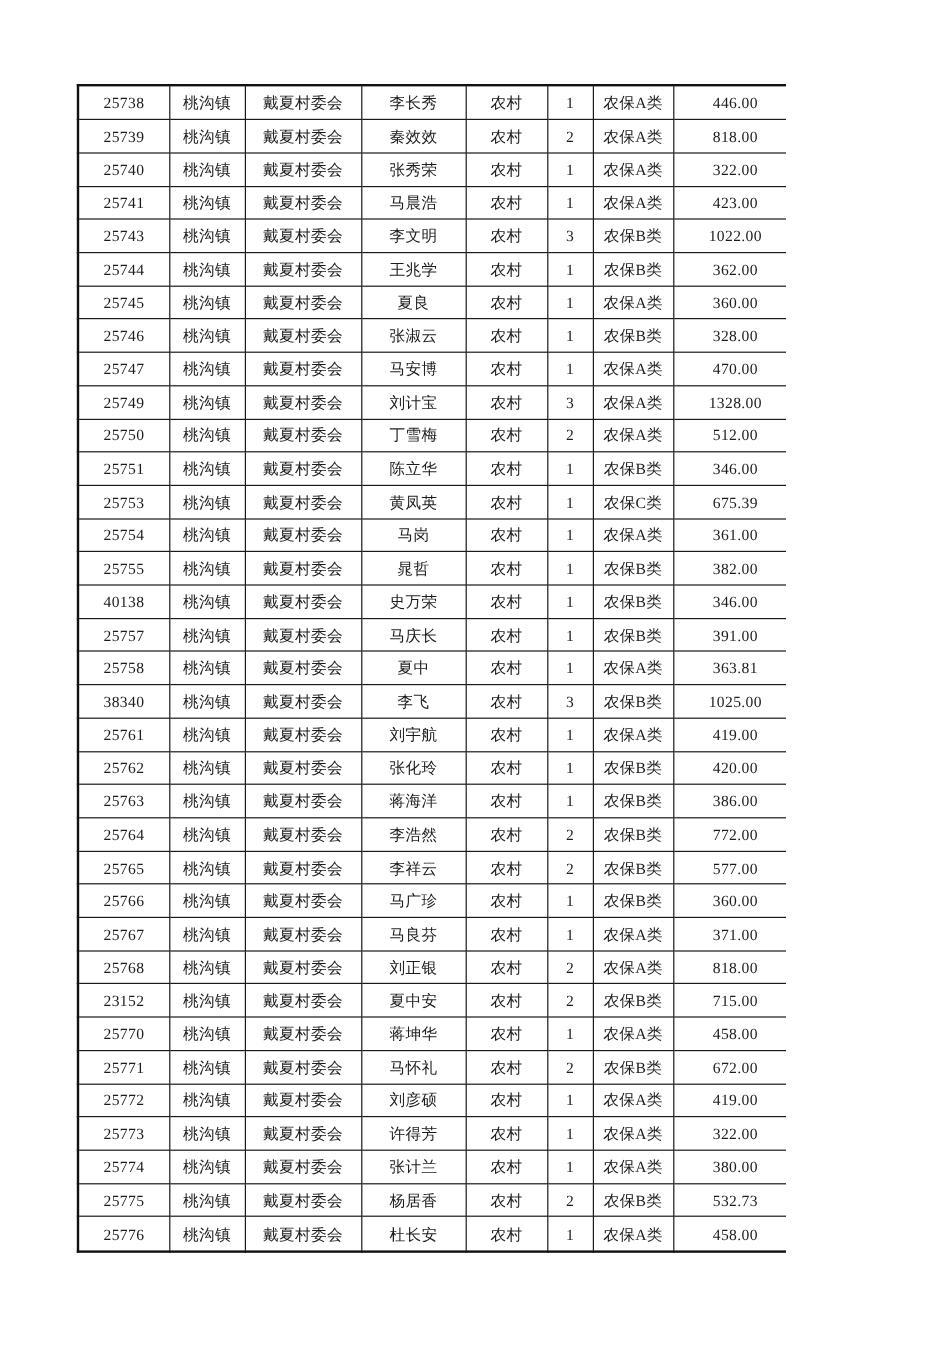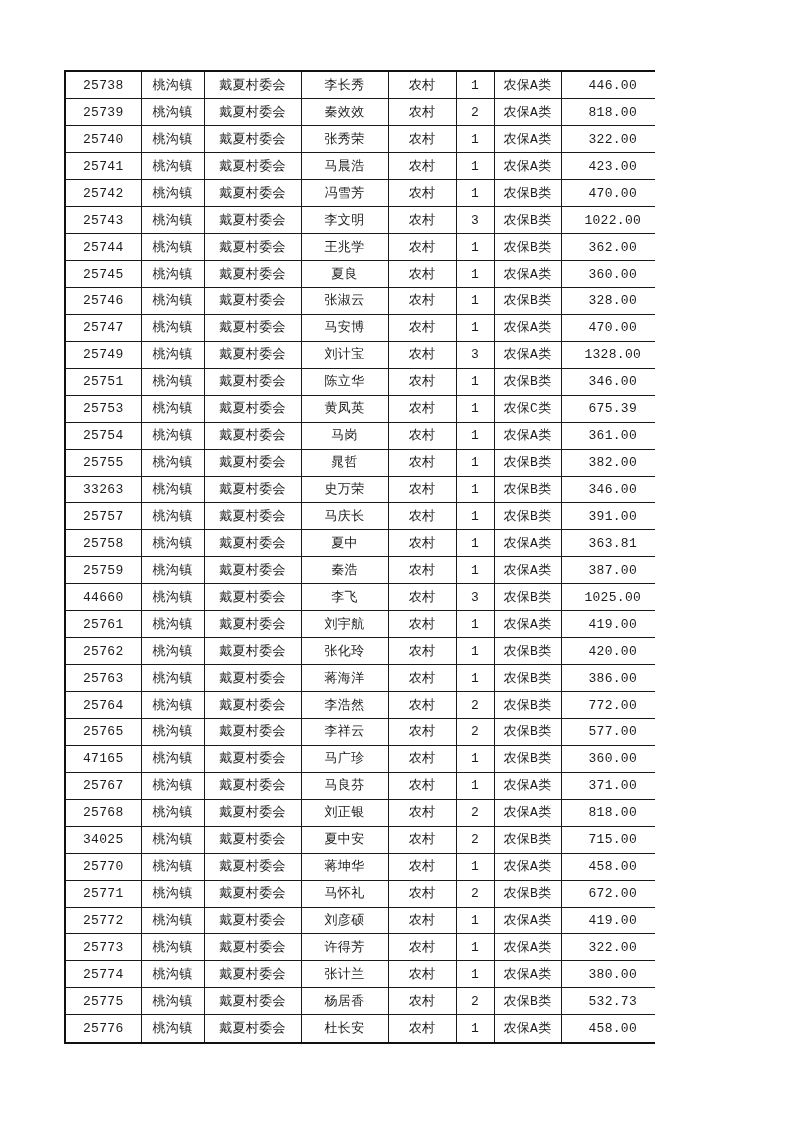--- a/index.html
+++ b/index.html
@@ -5,21 +5,21 @@
   html, body {
     margin: 0;
     padding: 0;
     background: #ffffff;
   }
   .page {
     position: relative;
     width: 655px;
     height: 1122px;
     background: #ffffff;
-    font-family: Liberation Mono, monospace;
+    font-family: Liberation Serif, serif;
     color: #1c1c1c;
     overflow: hidden;
   }
   table.grid {
     position: absolute;
     left: 64px;
     top: 70px;
     width: 600px;
     height: 974px;
     border-collapse: collapse;
@@ -91,88 +91,88 @@
           <td class="num">25741</td>
           <td>桃沟镇</td>
           <td>戴夏村委会</td>
           <td>马晨浩</td>
           <td>农村</td>
           <td class="num">1</td>
           <td>农保A类</td>
           <td class="num">423.00</td>
         </tr>
         <tr>
-          <td class="num">25742</td>
-          <td>桃沟镇</td>
-          <td>戴夏村委会</td>
-          <td>冯雪芳</td>
-          <td>农村</td>
-          <td class="num">1</td>
-          <td>农保B类</td>
+          <td class="num">25743</td>
+          <td>桃沟镇</td>
+          <td>戴夏村委会</td>
+          <td>李文明</td>
+          <td>农村</td>
+          <td class="num">3</td>
+          <td>农保B类</td>
+          <td class="num">1022.00</td>
+        </tr>
+        <tr>
+          <td class="num">25744</td>
+          <td>桃沟镇</td>
+          <td>戴夏村委会</td>
+          <td>王兆学</td>
+          <td>农村</td>
+          <td class="num">1</td>
+          <td>农保B类</td>
+          <td class="num">362.00</td>
+        </tr>
+        <tr>
+          <td class="num">25745</td>
+          <td>桃沟镇</td>
+          <td>戴夏村委会</td>
+          <td>夏良</td>
+          <td>农村</td>
+          <td class="num">1</td>
+          <td>农保A类</td>
+          <td class="num">360.00</td>
+        </tr>
+        <tr>
+          <td class="num">25746</td>
+          <td>桃沟镇</td>
+          <td>戴夏村委会</td>
+          <td>张淑云</td>
+          <td>农村</td>
+          <td class="num">1</td>
+          <td>农保B类</td>
+          <td class="num">328.00</td>
+        </tr>
+        <tr>
+          <td class="num">25747</td>
+          <td>桃沟镇</td>
+          <td>戴夏村委会</td>
+          <td>马安博</td>
+          <td>农村</td>
+          <td class="num">1</td>
+          <td>农保A类</td>
           <td class="num">470.00</td>
         </tr>
         <tr>
-          <td class="num">25743</td>
-          <td>桃沟镇</td>
-          <td>戴夏村委会</td>
-          <td>李文明</td>
+          <td class="num">25749</td>
+          <td>桃沟镇</td>
+          <td>戴夏村委会</td>
+          <td>刘计宝</td>
           <td>农村</td>
           <td class="num">3</td>
-          <td>农保B类</td>
-          <td class="num">1022.00</td>
-        </tr>
-        <tr>
-          <td class="num">25744</td>
-          <td>桃沟镇</td>
-          <td>戴夏村委会</td>
-          <td>王兆学</td>
-          <td>农村</td>
-          <td class="num">1</td>
-          <td>农保B类</td>
-          <td class="num">362.00</td>
-        </tr>
-        <tr>
-          <td class="num">25745</td>
-          <td>桃沟镇</td>
-          <td>戴夏村委会</td>
-          <td>夏良</td>
-          <td>农村</td>
-          <td class="num">1</td>
-          <td>农保A类</td>
-          <td class="num">360.00</td>
-        </tr>
-        <tr>
-          <td class="num">25746</td>
-          <td>桃沟镇</td>
-          <td>戴夏村委会</td>
-          <td>张淑云</td>
-          <td>农村</td>
-          <td class="num">1</td>
-          <td>农保B类</td>
-          <td class="num">328.00</td>
-        </tr>
-        <tr>
-          <td class="num">25747</td>
-          <td>桃沟镇</td>
-          <td>戴夏村委会</td>
-          <td>马安博</td>
-          <td>农村</td>
-          <td class="num">1</td>
-          <td>农保A类</td>
-          <td class="num">470.00</td>
-        </tr>
-        <tr>
-          <td class="num">25749</td>
-          <td>桃沟镇</td>
-          <td>戴夏村委会</td>
-          <td>刘计宝</td>
-          <td>农村</td>
-          <td class="num">3</td>
           <td>农保A类</td>
           <td class="num">1328.00</td>
+        </tr>
+        <tr>
+          <td class="num">25750</td>
+          <td>桃沟镇</td>
+          <td>戴夏村委会</td>
+          <td>丁雪梅</td>
+          <td>农村</td>
+          <td class="num">2</td>
+          <td>农保A类</td>
+          <td class="num">512.00</td>
         </tr>
         <tr>
           <td class="num">25751</td>
           <td>桃沟镇</td>
           <td>戴夏村委会</td>
           <td>陈立华</td>
           <td>农村</td>
           <td class="num">1</td>
           <td>农保B类</td>
           <td class="num">346.00</td>
@@ -201,21 +201,21 @@
           <td class="num">25755</td>
           <td>桃沟镇</td>
           <td>戴夏村委会</td>
           <td>晁哲</td>
           <td>农村</td>
           <td class="num">1</td>
           <td>农保B类</td>
           <td class="num">382.00</td>
         </tr>
         <tr>
-          <td class="num">33263</td>
+          <td class="num">40138</td>
           <td>桃沟镇</td>
           <td>戴夏村委会</td>
           <td>史万荣</td>
           <td>农村</td>
           <td class="num">1</td>
           <td>农保B类</td>
           <td class="num">346.00</td>
         </tr>
         <tr>
           <td class="num">25757</td>
@@ -231,31 +231,21 @@
           <td class="num">25758</td>
           <td>桃沟镇</td>
           <td>戴夏村委会</td>
           <td>夏中</td>
           <td>农村</td>
           <td class="num">1</td>
           <td>农保A类</td>
           <td class="num">363.81</td>
         </tr>
         <tr>
-          <td class="num">25759</td>
-          <td>桃沟镇</td>
-          <td>戴夏村委会</td>
-          <td>秦浩</td>
-          <td>农村</td>
-          <td class="num">1</td>
-          <td>农保A类</td>
-          <td class="num">387.00</td>
-        </tr>
-        <tr>
-          <td class="num">44660</td>
+          <td class="num">38340</td>
           <td>桃沟镇</td>
           <td>戴夏村委会</td>
           <td>李飞</td>
           <td>农村</td>
           <td class="num">3</td>
           <td>农保B类</td>
           <td class="num">1025.00</td>
         </tr>
         <tr>
           <td class="num">25761</td>
@@ -301,21 +291,21 @@
           <td class="num">25765</td>
           <td>桃沟镇</td>
           <td>戴夏村委会</td>
           <td>李祥云</td>
           <td>农村</td>
           <td class="num">2</td>
           <td>农保B类</td>
           <td class="num">577.00</td>
         </tr>
         <tr>
-          <td class="num">47165</td>
+          <td class="num">25766</td>
           <td>桃沟镇</td>
           <td>戴夏村委会</td>
           <td>马广珍</td>
           <td>农村</td>
           <td class="num">1</td>
           <td>农保B类</td>
           <td class="num">360.00</td>
         </tr>
         <tr>
           <td class="num">25767</td>
@@ -331,21 +321,21 @@
           <td class="num">25768</td>
           <td>桃沟镇</td>
           <td>戴夏村委会</td>
           <td>刘正银</td>
           <td>农村</td>
           <td class="num">2</td>
           <td>农保A类</td>
           <td class="num">818.00</td>
         </tr>
         <tr>
-          <td class="num">34025</td>
+          <td class="num">23152</td>
           <td>桃沟镇</td>
           <td>戴夏村委会</td>
           <td>夏中安</td>
           <td>农村</td>
           <td class="num">2</td>
           <td>农保B类</td>
           <td class="num">715.00</td>
         </tr>
         <tr>
           <td class="num">25770</td>

